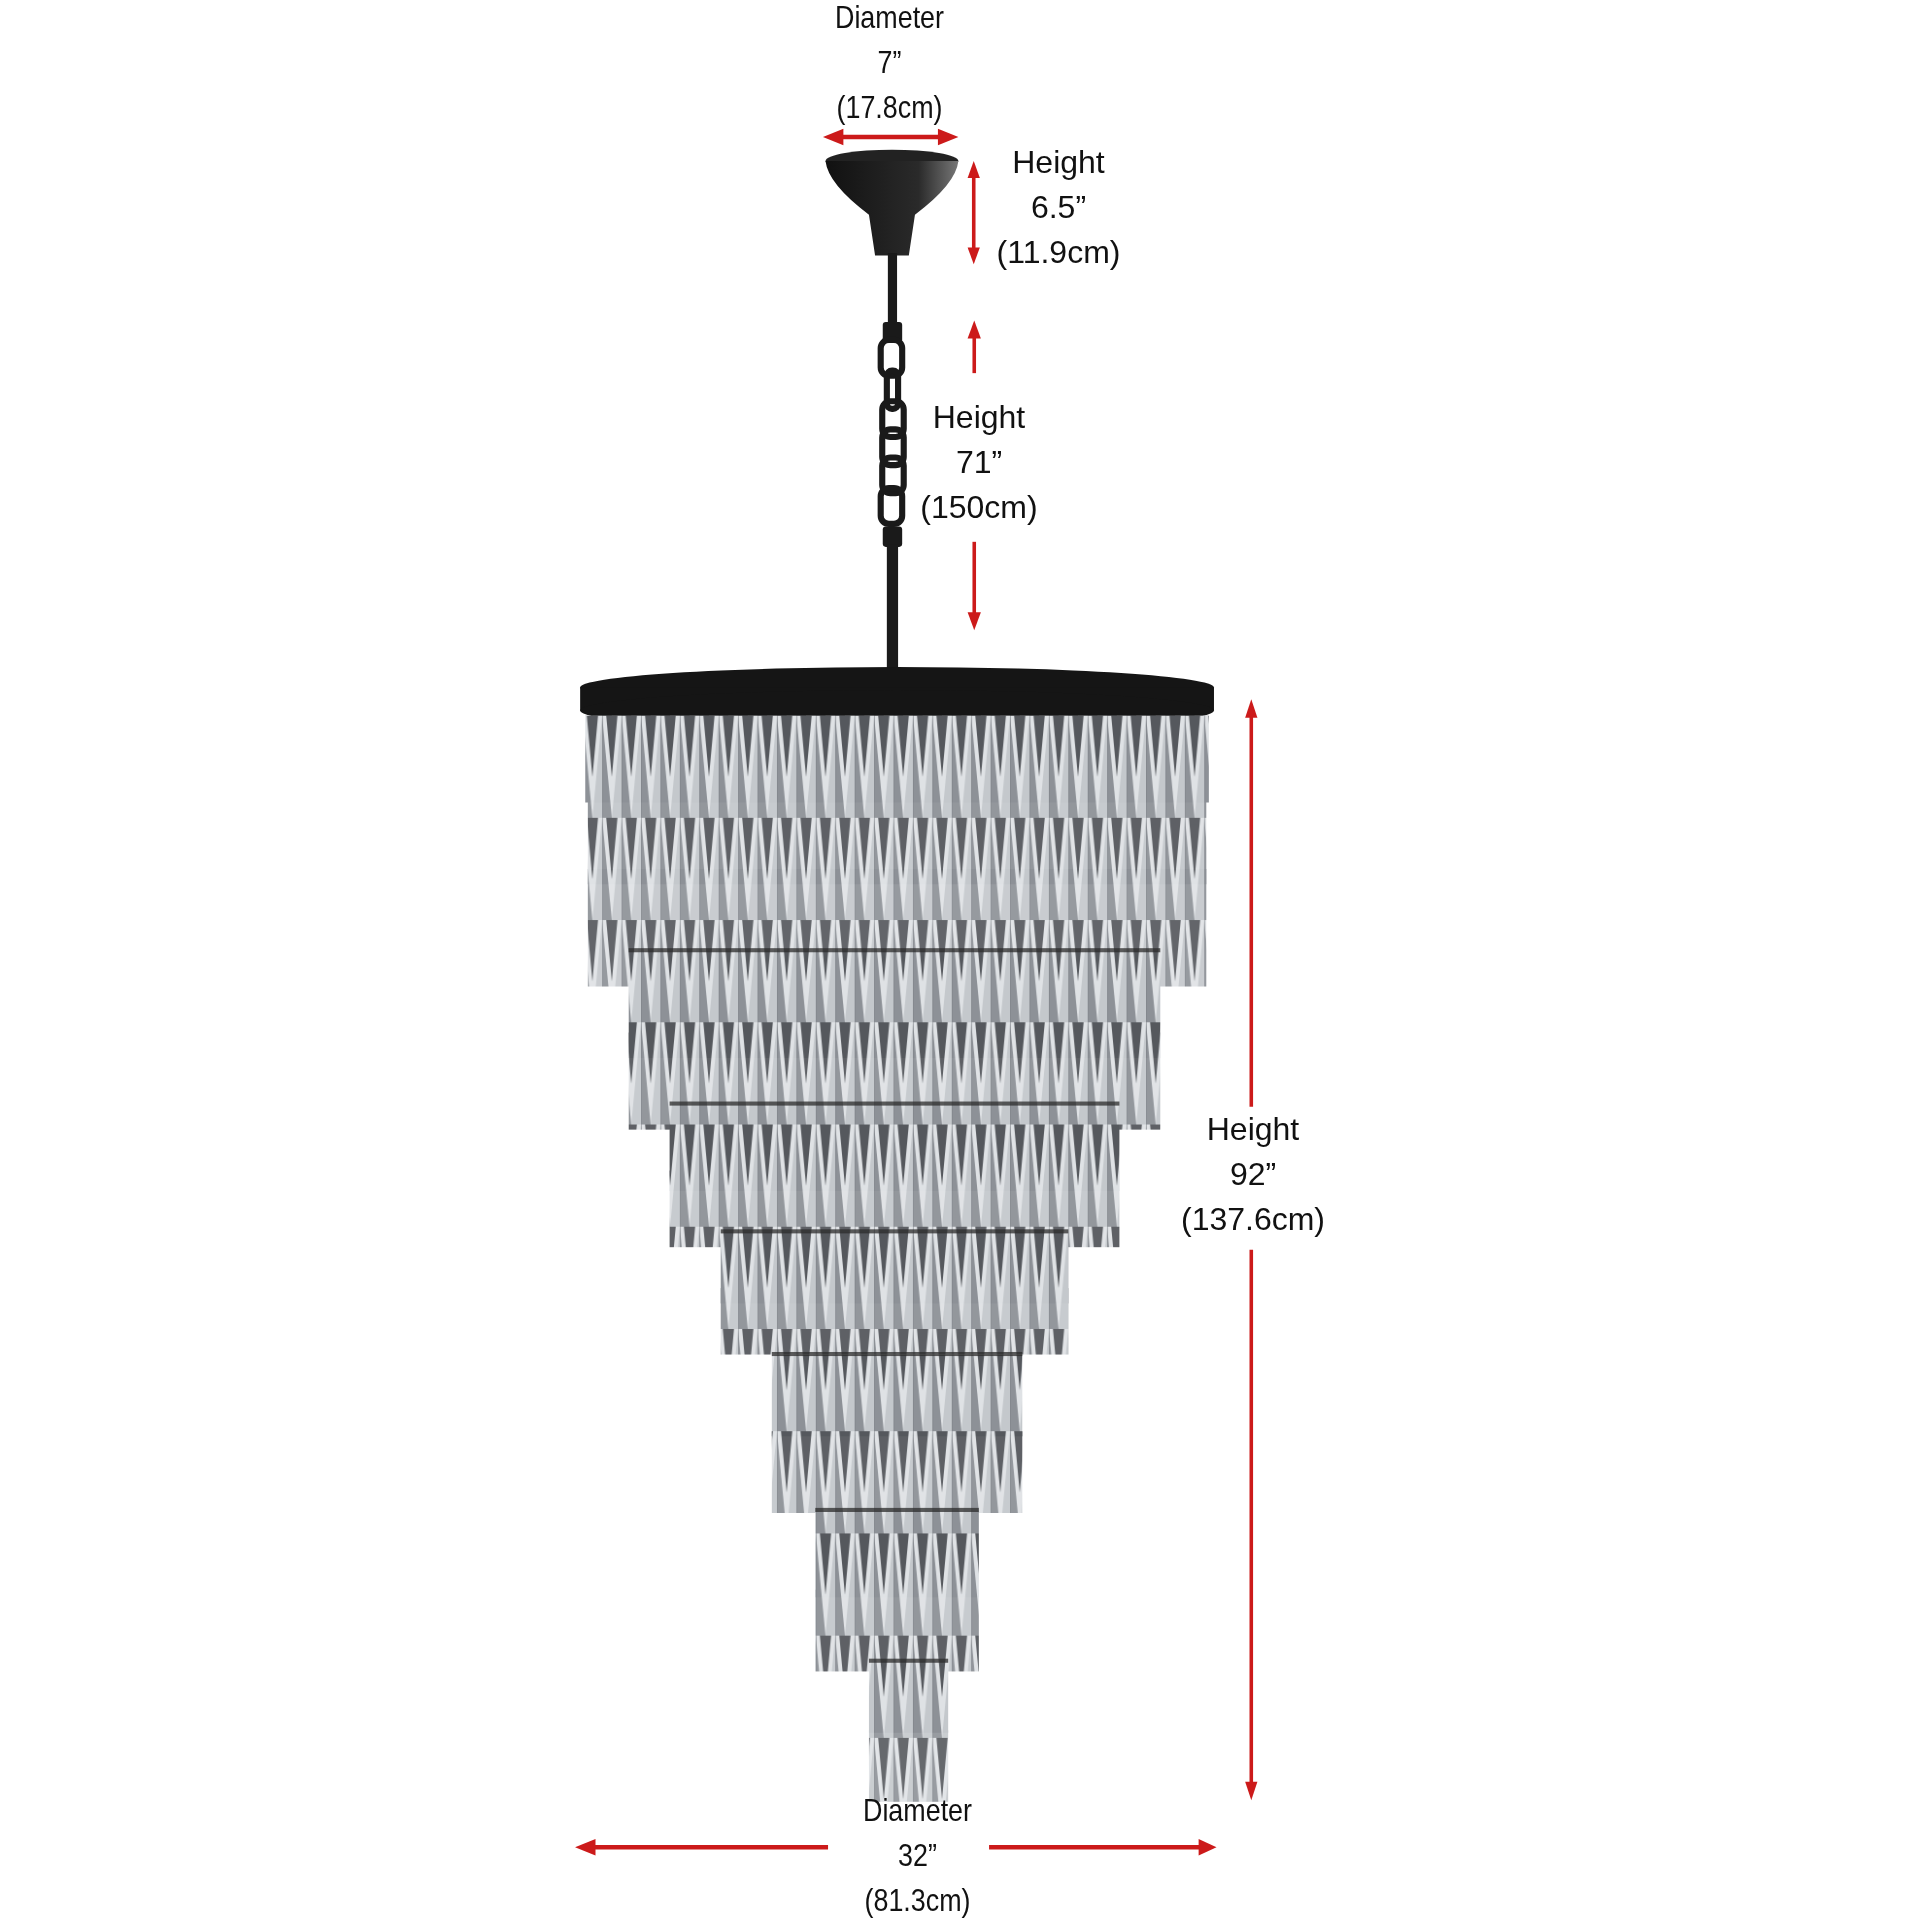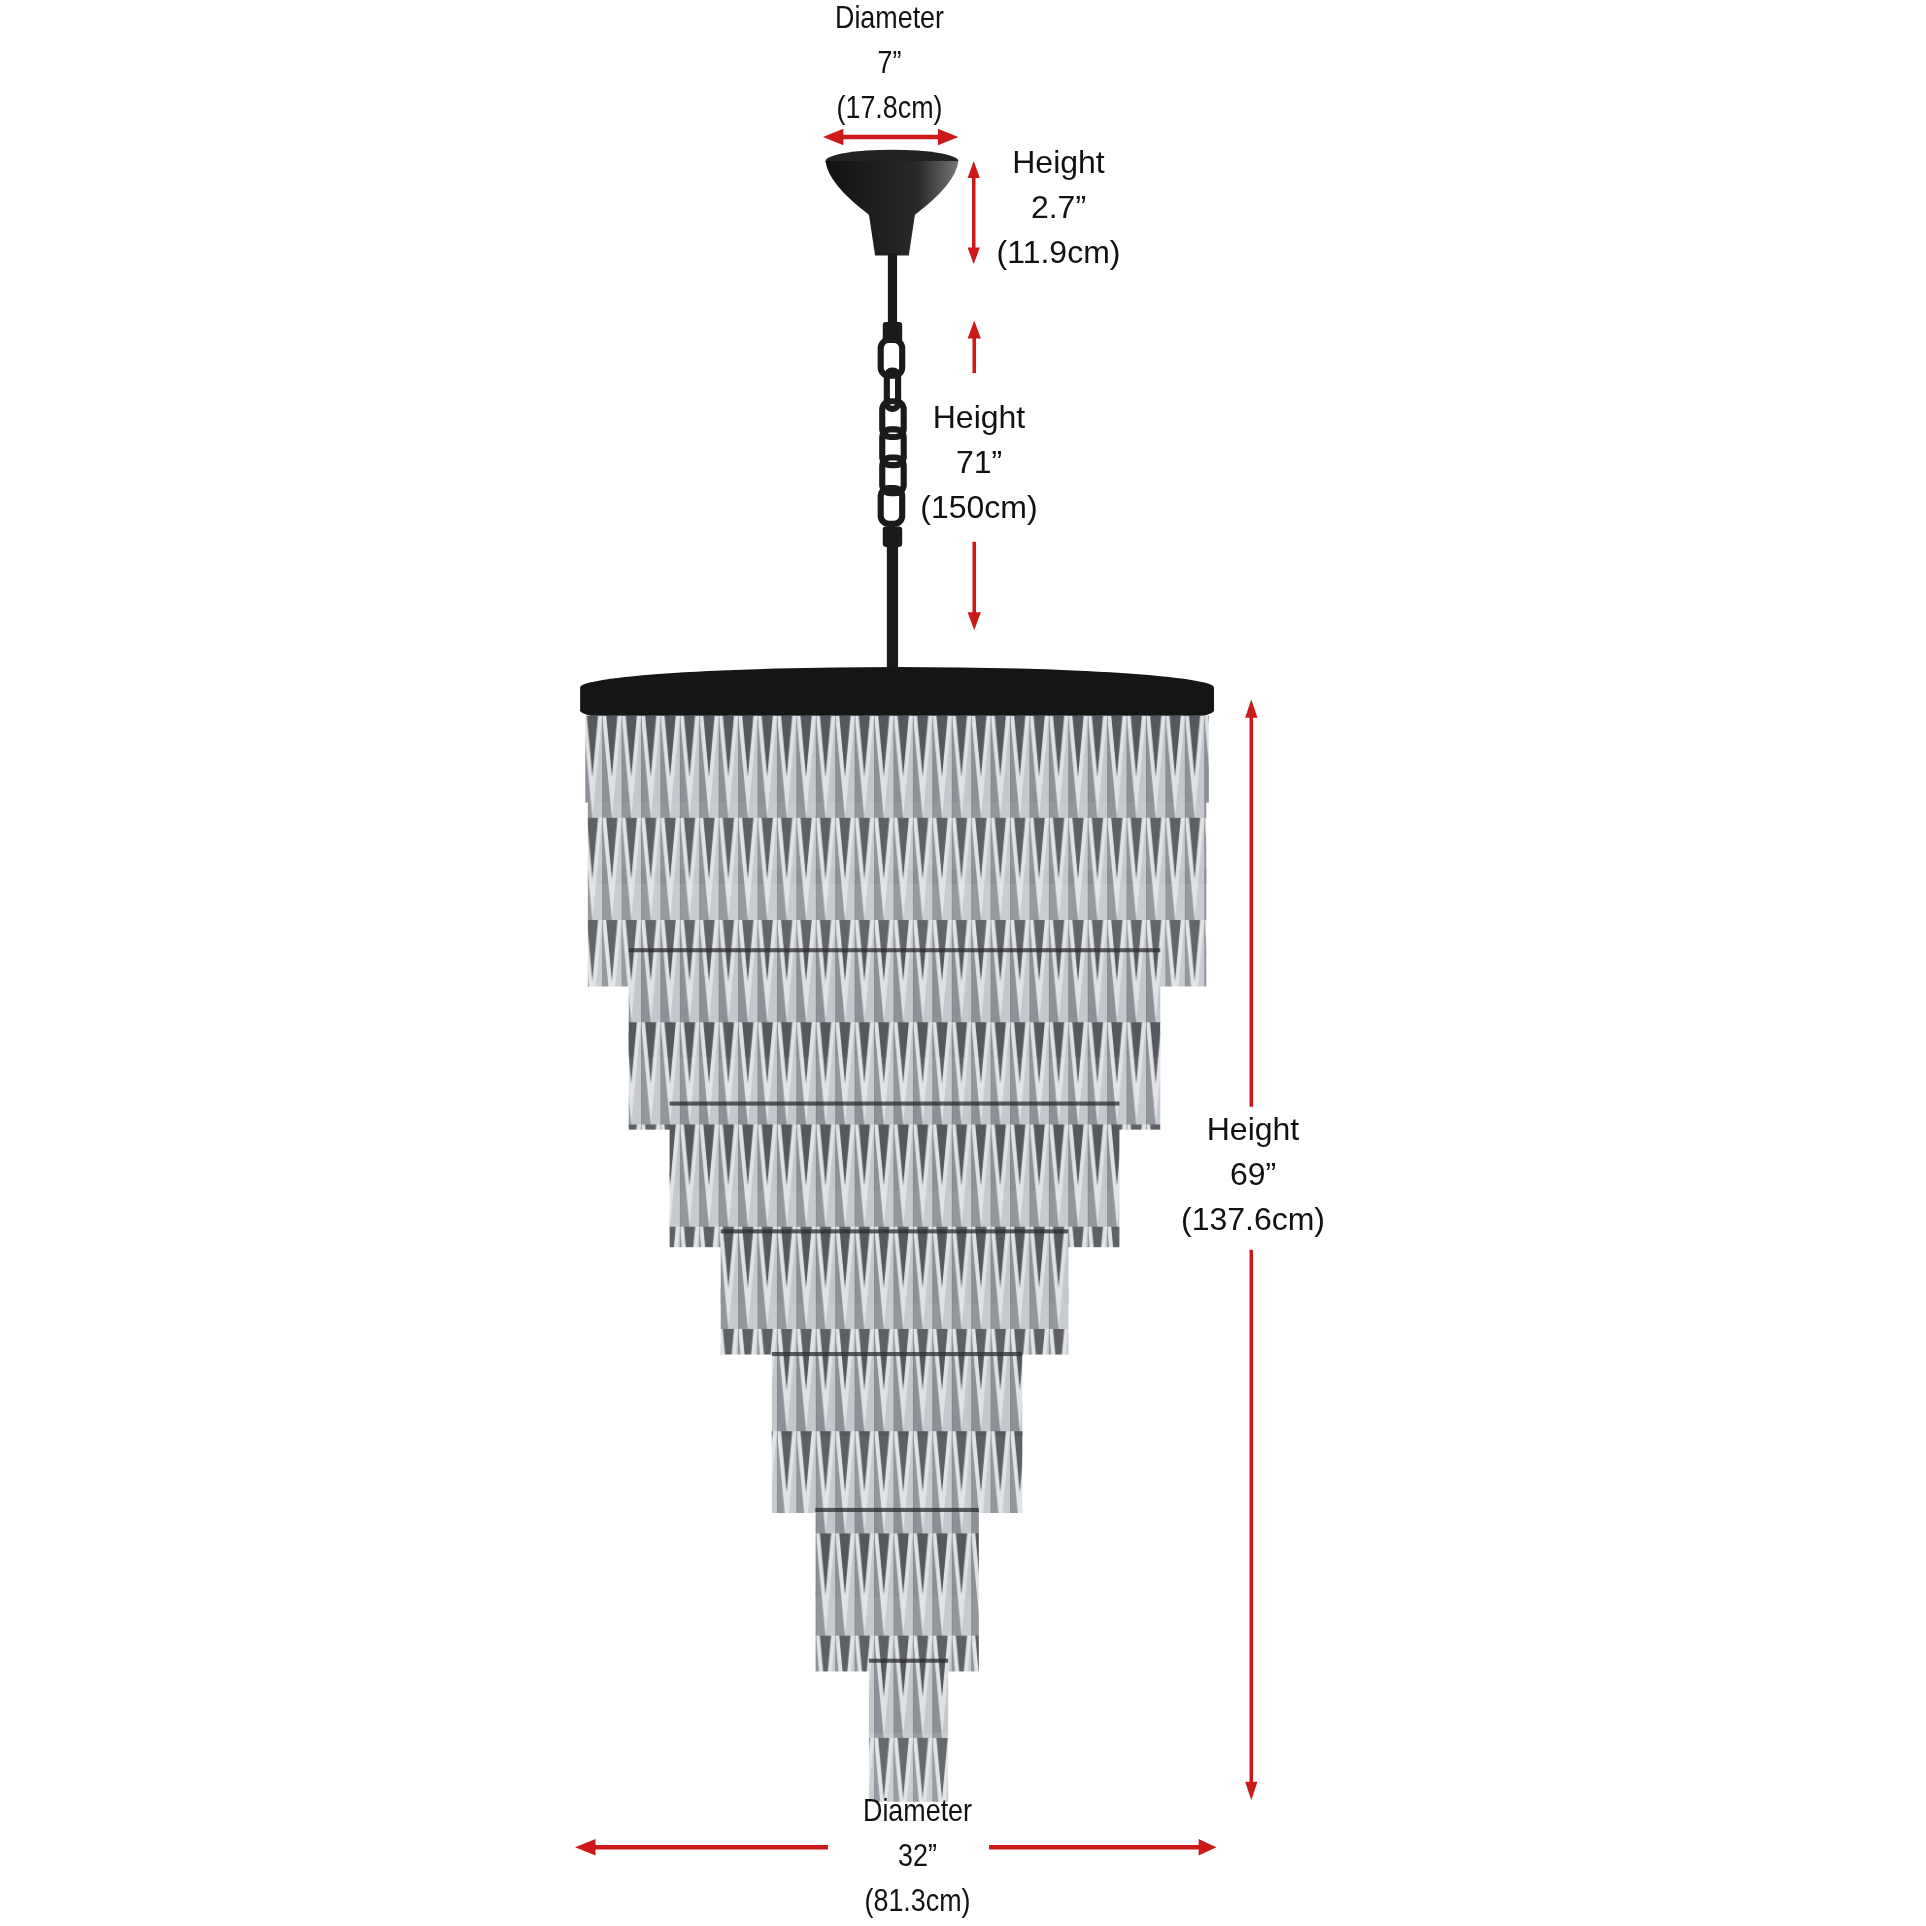--- a/index.html
+++ b/index.html
@@ -127,33 +127,33 @@
 </svg>
 
 <div class="label narrow" style="left:782px; top:1px; width:215px;">
   <div>Diameter</div>
   <div>7”</div>
   <div>(17.8cm)</div>
 </div>
 
 <div class="label" style="left:987px; top:146px; width:143px;">
   <div>Height</div>
-  <div>2.7”</div>
+  <div>6.5”</div>
   <div>(11.9cm)</div>
 </div>
 
 <div class="label" style="left:910px; top:401px; width:138px;">
   <div>Height</div>
   <div>71”</div>
   <div>(150cm)</div>
 </div>
 
 <div class="label" style="left:1171px; top:1113px; width:164px;">
   <div>Height</div>
-  <div>69”</div>
+  <div>92”</div>
   <div>(137.6cm)</div>
 </div>
 
 <div class="label narrow" style="left:810px; top:1794px; width:215px;">
   <div>Diameter</div>
   <div>32”</div>
   <div>(81.3cm)</div>
 </div>
 
 

